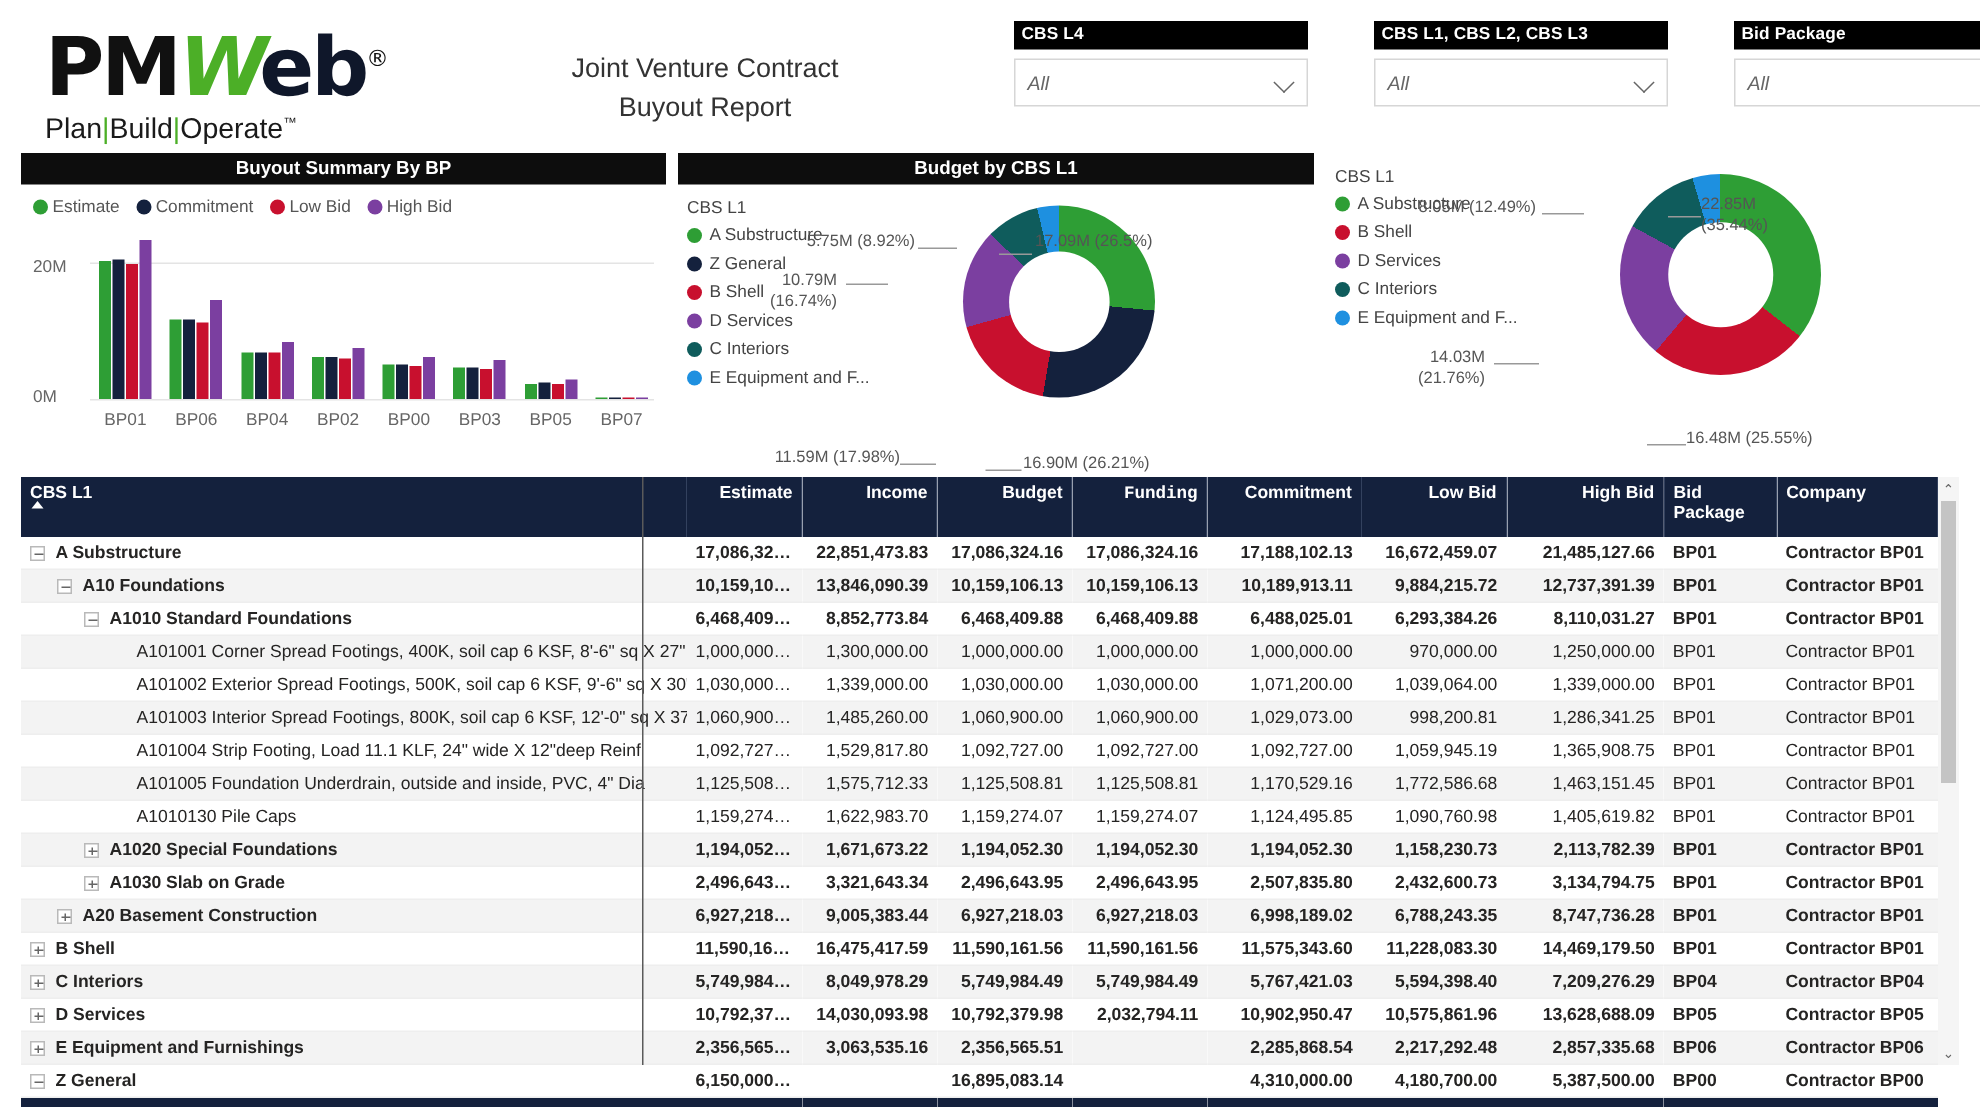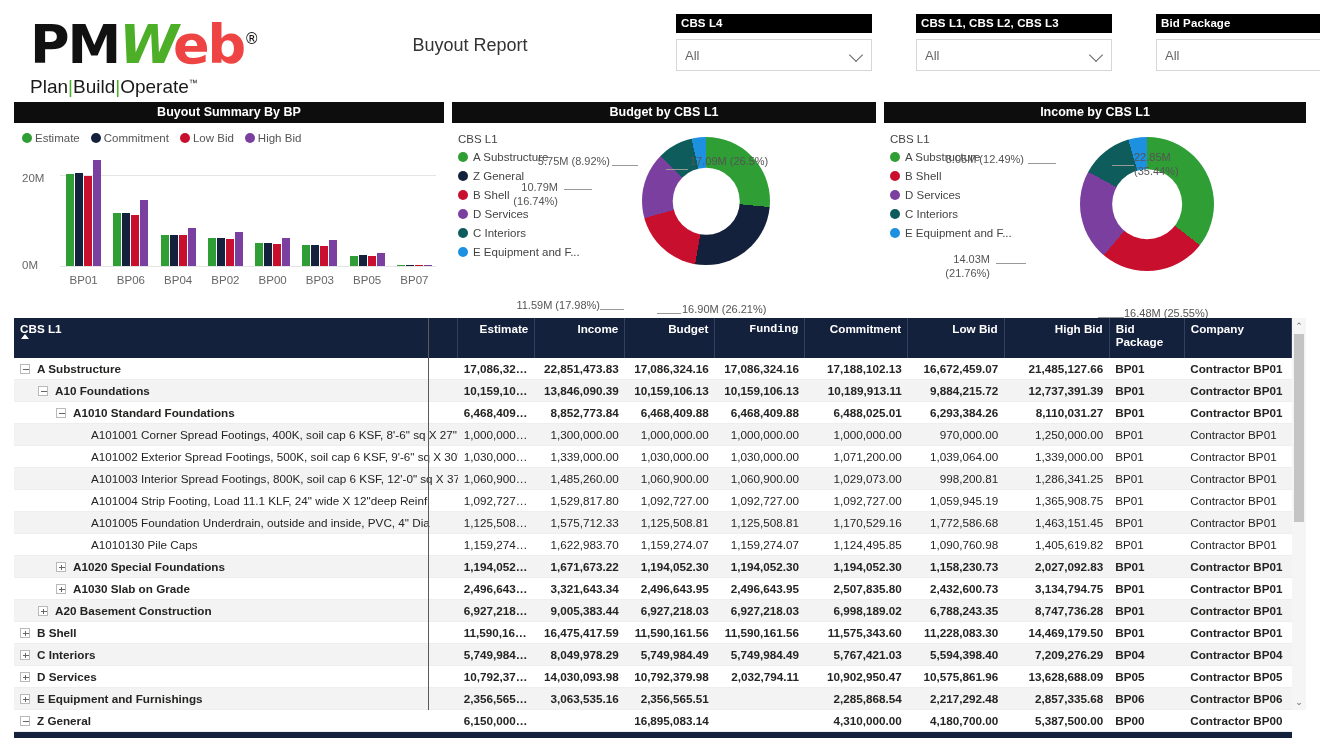--- a/index.html
+++ b/index.html
@@ -13,42 +13,42 @@
   }
 
   
   .header { height: 96px; position: relative; }
 
   .logo-wrap { position: absolute; left: 30px; top: 18px; width: 300px; }
   .logo-main { font-size: 54px; font-weight: bold; letter-spacing: -2px;
                line-height: 1; position: relative; font-family: "DejaVu Sans", sans-serif; }
   .logo-pm { color: #111; }
   .logo-w { color: #4CAF27; position: relative; font-style: italic; letter-spacing: -6px; }
-  .logo-eb { color: #ef4444; }
+  .logo-eb { color: #0f172a; }
   .logo-reg { font-size: 15px; vertical-align: super; color: #111; font-weight: normal; }
   .logo-tag { font-size: 19px; color: #1a1a1a; margin-top: 4px; letter-spacing: 0px; }
   .logo-tag .sep { color: #4CAF27; }
   .logo-tm { font-size: 9px; vertical-align: super; }
 
   .report-title {
     position: absolute; left: 340px; top: 32px; width: 260px;
     text-align: center; font-size: 18px; color: #333; line-height: 1.45;
   }
 
   .filters { position: absolute; top: 14px; left: 676px; display: flex; gap: 44px; }
   .filter { width: 196px; }
   .filter-title {
     background: #000; color: #fff; font-size: 11.5px;
     padding: 3px 5px 4px 5px; font-weight: 600; letter-spacing: .1px;
     white-space: nowrap; overflow: hidden;
   }
   .filter-box {
     border: 1px solid #d6d6d6; background: #fff; height: 32px; margin-top: 6px;
     display: flex; align-items: center; padding: 0 8px;
-    font-size: 13px; color: #666; justify-content: space-between;
+    font-size: 13px; color: #666; justify-content: space-between; font-style: italic;
   }
   .chev { width: 12px; height: 12px; position: relative; }
   .chev::before {
     content: ""; position: absolute; left: 0; top: 1px; width: 9px; height: 9px;
     border-right: 1.5px solid #666; border-bottom: 1.5px solid #666;
     transform: rotate(45deg);
   }
 
   
   .panels { position: absolute; top: 102px; left: 0; width: 1320px; height: 212px; }
@@ -137,20 +137,21 @@
   <div class="logo-wrap">
     <div class="logo-main">
       <span class="logo-pm">PM</span><span class="logo-w">W</span><span class="logo-eb">eb</span><span class="logo-reg">®</span>
     </div>
     <div class="logo-tag">
       <span>Plan</span><span class="sep">|</span><span>Build</span><span class="sep">|</span><span>Operate</span><span class="logo-tm">™</span>
     </div>
   </div>
 
   <div class="report-title">
+    <div>Joint Venture Contract</div>
     <div>Buyout Report</div>
   </div>
 
   <div class="filters">
     <div class="filter">
       <div class="filter-title">CBS L4</div>
       <div class="filter-box">
         <span>All</span>
         <span class="chev"></span>
       </div>
@@ -307,21 +308,20 @@
           <div class="leader" style="left: 214px; top: 46px; width: 22px; height: 1px;"></div>
           <div class="leader" style="left: 205px; top: 190px; width: 24px; height: 1px;"></div>
           <div class="leader" style="left: 148px; top: 186px; width: 24px; height: 1px;"></div>
           <div class="leader" style="left: 112px; top: 66px; width: 28px; height: 1px;"></div>
           <div class="leader" style="left: 160px; top: 42px; width: 26px; height: 1px;"></div>
         </div>
     </div>
   </div>
 
   <div class="panel" id="panel-income">
-    <div class="panel-title">Income by CBS L1</div>
     <div class="panel-body">
       <div class="donut-legend" id="legend-income">
           <div class="lg-title">CBS L1</div>
           <div class="li">
             <span class="dot" style="background:#2E9E35"></span>
             <span>A Substructure</span>
           </div>
           <div class="li">
             <span class="dot" style="background:#C8102E"></span>
             <span>B Shell</span>
@@ -534,21 +534,21 @@
               <span class="toggle plus"></span>
               <span>A1020 Special Foundations</span>
             </div>
           </td>
           <td class="num">1,194,052.30</td>
           <td class="num">1,671,673.22</td>
           <td class="num">1,194,052.30</td>
           <td class="num">1,194,052.30</td>
           <td class="num">1,194,052.30</td>
           <td class="num">1,158,230.73</td>
-          <td class="num">2,027,092.83</td>
+          <td class="num">2,113,782.39</td>
           <td>BP01</td>
           <td>Contractor BP01</td>
         </tr>
         <tr class="plain bold">
           <td>
             <div class="cellwrap" style="padding-left: 36px;">
               <span class="toggle plus"></span>
               <span>A1030 Slab on Grade</span>
             </div>
           </td>

